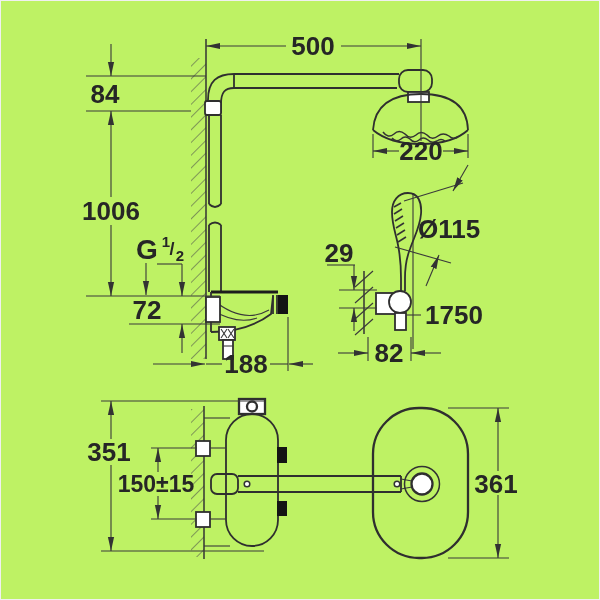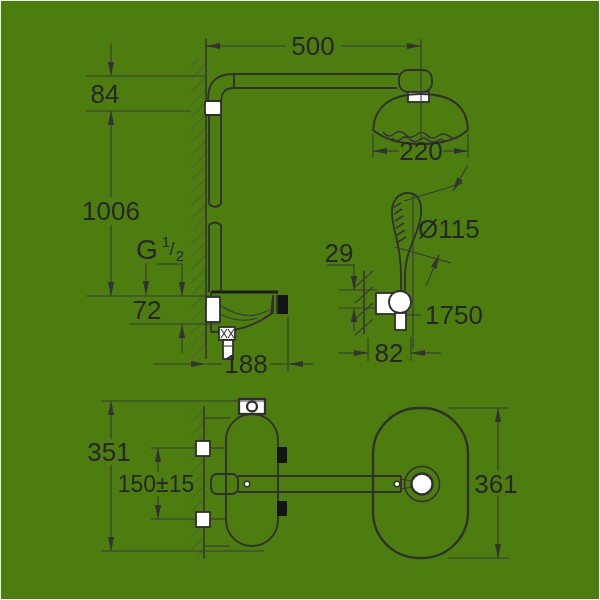--- a/index.html
+++ b/index.html
@@ -1,19 +1,20 @@
 <!DOCTYPE html>
 <html><head>
 <meta charset="utf-8">
 <style>
   html,body{margin:0;padding:0;background:#ffffff;}
   #stage{
-    width:600px;height:600px;position:relative;background:#4d7c0f;
+    width:600px;height:600px;position:relative;background:#bef264;
     border:1px solid #f0f0f0;box-sizing:border-box;
     font-family:"Liberation Sans", sans-serif;
+    font-weight:bold;
   }
   svg{display:block}
   .thin{stroke:#3a3a3a;stroke-width:1.1;fill:none;}
   .med{stroke:#333333;stroke-width:1.5;fill:none;}
   .ol{stroke:#2f2f2f;stroke-width:1.8;fill:none;}
   .ol2{stroke:#2f2f2f;stroke-width:2.3;fill:none;}
   .thick{stroke:#1d1d1d;stroke-width:3;fill:none;}
   .wfill{fill:#ffffff;}
   .dk{fill:#141414;stroke:none;}
   text{fill:#262626;font-family:"Liberation Sans", sans-serif;}

